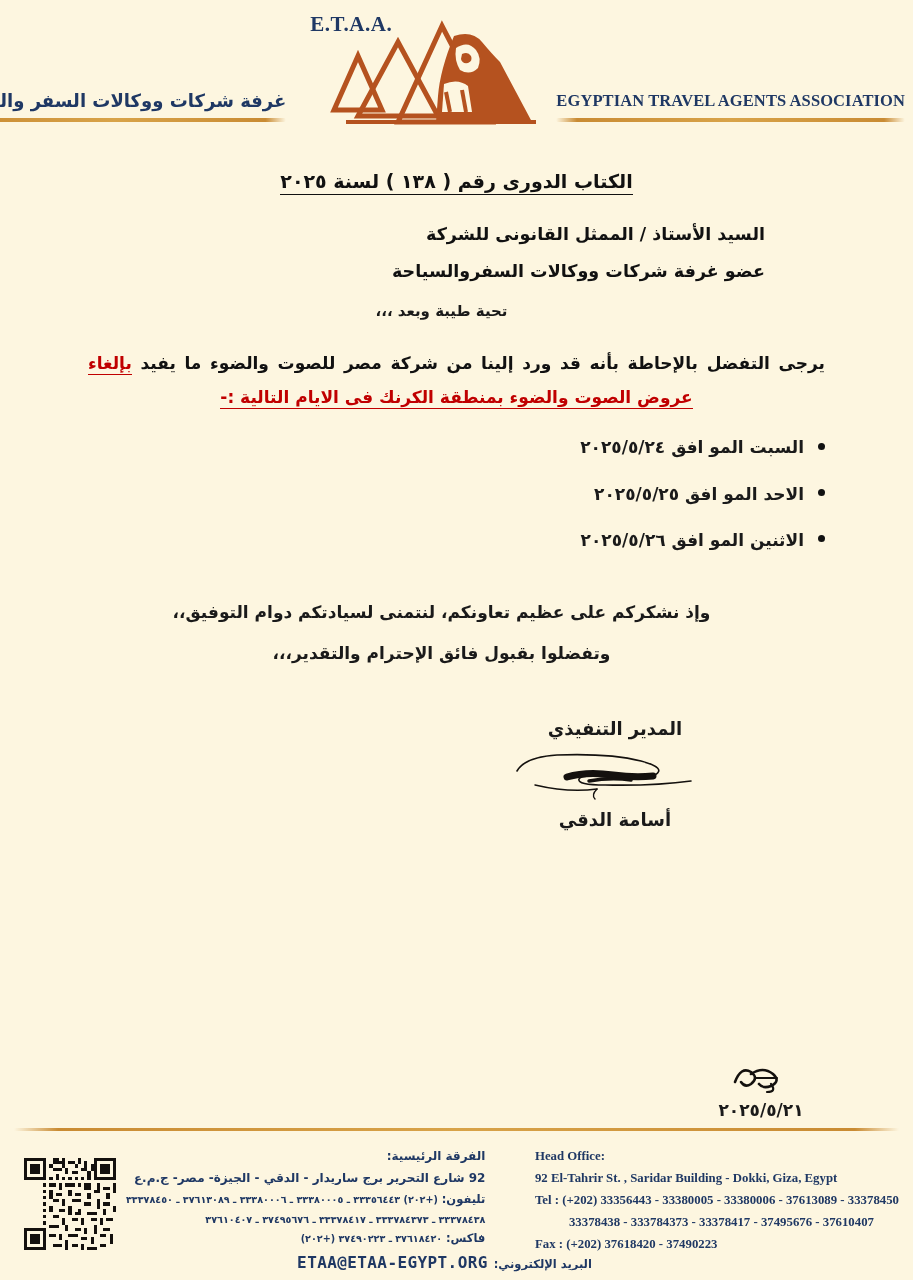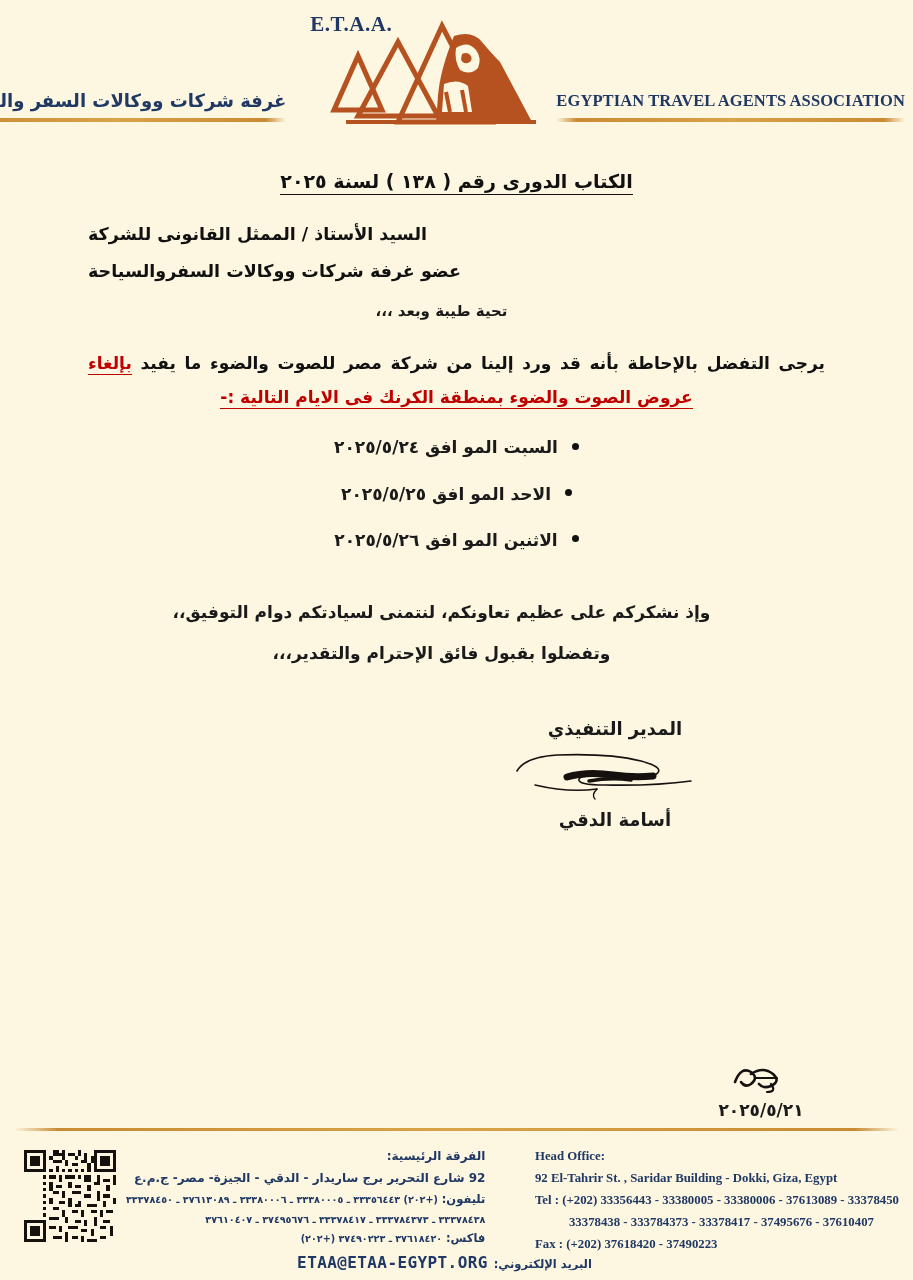--- a/index.html
+++ b/index.html
@@ -86,21 +86,21 @@
     font-size: 19px;
     font-weight: bold;
     color: #111;
   }
   .doc-title span {
     border-bottom: 1.6px solid #111;
     padding-bottom: 2px;
   }
   .addr-block {
     margin-top: 24px;
-    text-align: left;
+    text-align: right;
     font-size: 17.5px;
     font-weight: bold;
     line-height: 2.1;
     color: #111;
     padding-right: 60px;
   }
   .salutation {
     margin-top: 12px;
     text-align: center;
     font-size: 15px;
@@ -120,21 +120,21 @@
   .hl {
     color: #C00000;
     border-bottom: 1.6px solid #C00000;
     padding-bottom: 1px;
   }
 
   .date-list {
     list-style: none;
     margin: 22px 0 0 0;
     padding: 0;
-    text-align: center;
+    text-align: right;
   }
   .date-list li {
     font-size: 17px;
     font-weight: bold;
     line-height: 1.2;
     margin: 0 0 26px 0;
     padding-right: 0;
     position: relative;
     display: block;
   }
@@ -231,21 +231,21 @@
     color: #1F3864;
     font-size: 12.8px;
     line-height: 1.72;
     flex: 0 0 auto;
     padding-top: 4px;
   }
   .foot-en .indent { padding-left: 34px; display: block; }
 
   .foot-ar-wrap {
     display: flex;
-    align-items: center;
+    align-items: flex-end;
     gap: 10px;
     flex: 0 0 auto;
   }
   .foot-ar {
     direction: rtl;
     text-align: right;
     font-family: "DejaVu Sans", sans-serif;
     font-weight: bold;
     color: #1F3864;
     font-size: 11px;

